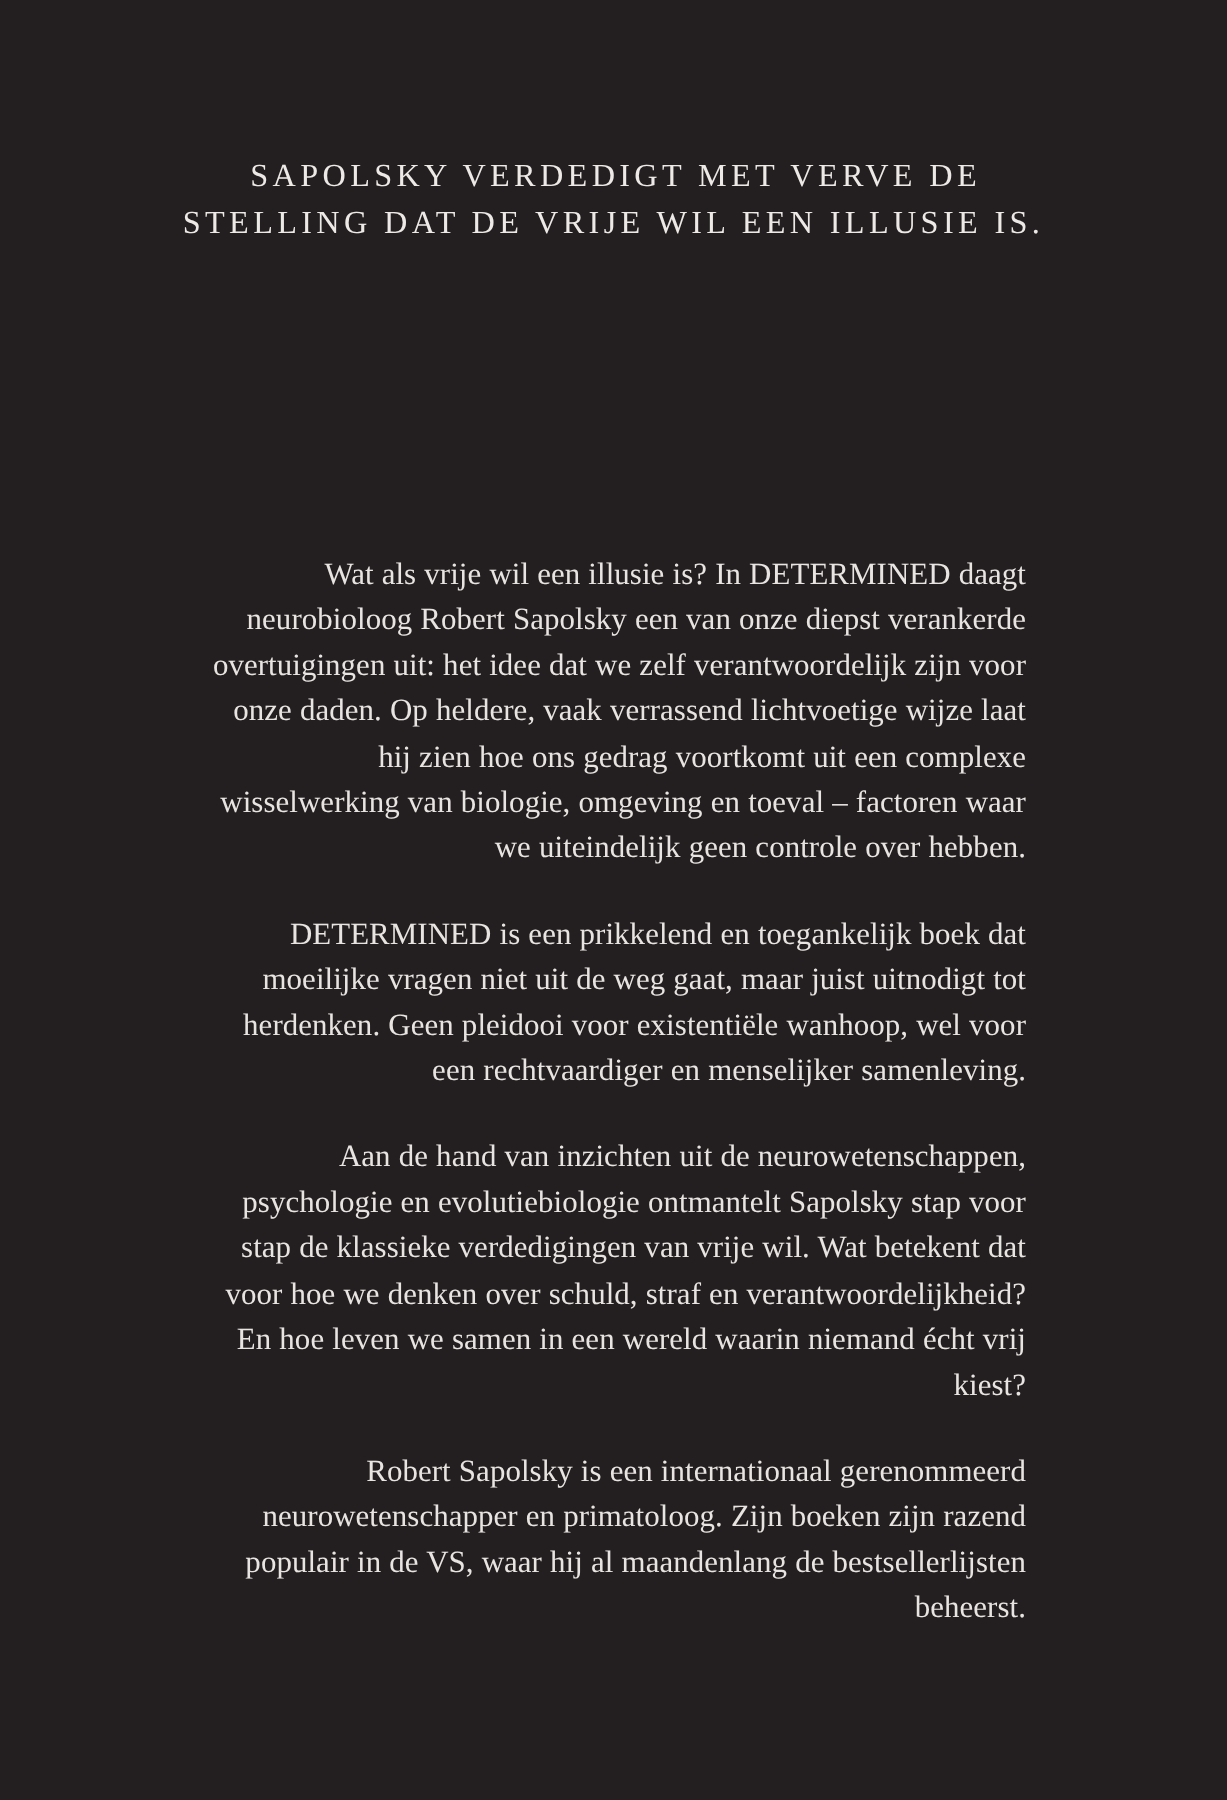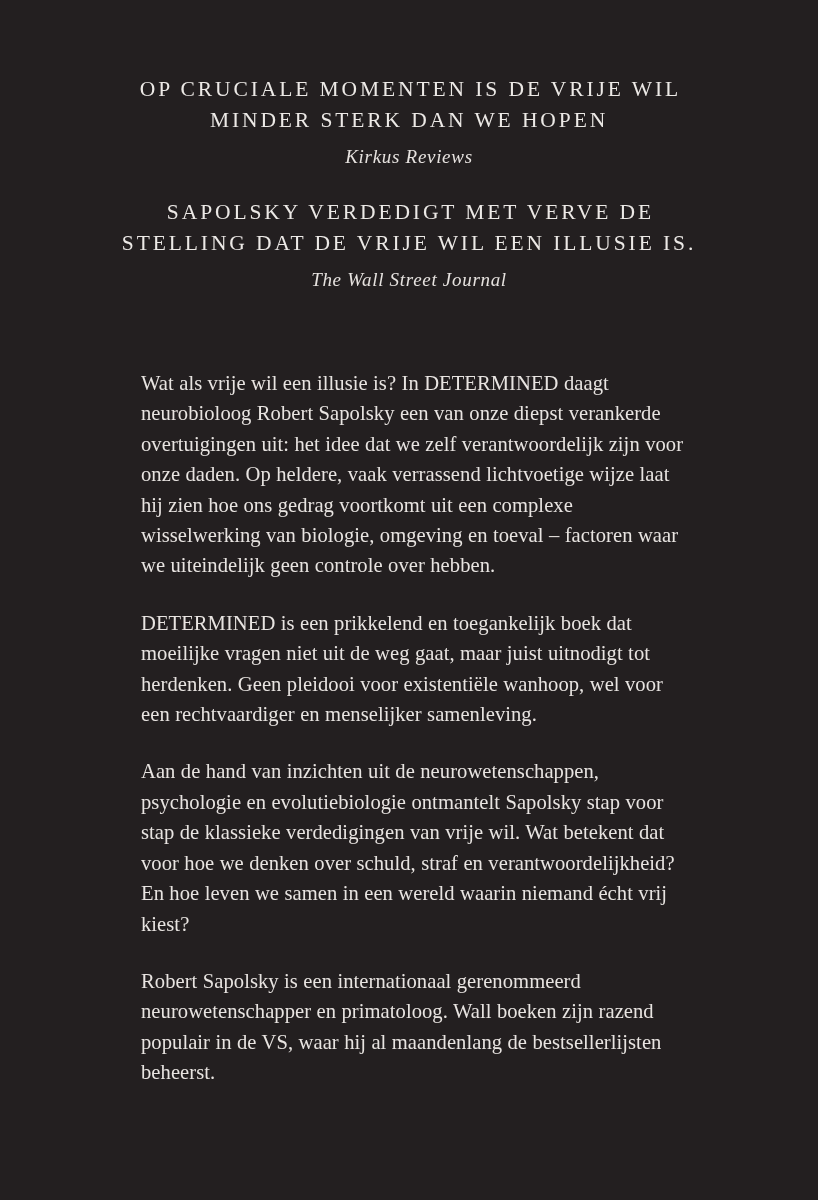--- a/index.html
+++ b/index.html
@@ -55,21 +55,21 @@
     left: 141px;
     top: 368px;
     width: 543px;
   }
   .body-copy p {
     margin: 0 0 27px 0;
     color: #e8e4e1;
     font-family: "Liberation Serif", serif;
     font-size: 20.6px;
     line-height: 30.4px;
-    text-align: left;
+    text-align: right;
     letter-spacing: 0.05px;
     word-spacing: 0.2px;
   }
   .body-copy p:last-child { margin-bottom: 0; }
 
   
   .footer {
     position: absolute;
     left: 0;
     top: 1030px;
@@ -77,37 +77,32 @@
     height: 110px;
   }
 </style>
 </head>
 <body>
 
 <div class="cover">
 
   <div class="quotes">
 
-    <div class="quote-block first">
-      <p class="quote-text">Op cruciale momenten is de vrije wil minder sterk dan we hopen</p>
-      <div class="quote-source">Kirkus Reviews</div>
-    </div>
 
     <div class="quote-block second">
       <p class="quote-text">Sapolsky verdedigt met verve de stelling dat de vrije wil een illusie is.</p>
-      <div class="quote-source">The Wall Street Journal</div>
     </div>
 
   </div>
 
   <div class="body-copy">
     <p>Wat als vrije wil een illusie is? In DETERMINED daagt neurobioloog Robert Sapolsky een van onze diepst verankerde overtuigingen uit: het idee dat we zelf verantwoordelijk zijn voor onze daden. Op heldere, vaak verrassend lichtvoetige wijze laat hij zien hoe ons gedrag voortkomt uit een complexe wisselwerking van biologie, omgeving en toeval – factoren waar we uiteindelijk geen controle over hebben.</p>
     <p>DETERMINED is een prikkelend en toegankelijk boek dat moeilijke vragen niet uit de weg gaat, maar juist uitnodigt tot herdenken. Geen pleidooi voor existentiële wanhoop, wel voor een rechtvaardiger en menselijker samenleving.</p>
     <p>Aan de hand van inzichten uit de neurowetenschappen, psychologie en evolutiebiologie ontmantelt Sapolsky stap voor stap de klassieke verdedigingen van vrije wil. Wat betekent dat voor hoe we denken over schuld, straf en verantwoordelijkheid? En hoe leven we samen in een wereld waarin niemand écht vrij kiest?</p>
-    <p>Robert Sapolsky is een internationaal gerenommeerd neurowetenschapper en primatoloog. Wall boeken zijn razend populair in de VS, waar hij al maandenlang de bestsellerlijsten beheerst.</p>
+    <p>Robert Sapolsky is een internationaal gerenommeerd neurowetenschapper en primatoloog. Zijn boeken zijn razend populair in de VS, waar hij al maandenlang de bestsellerlijsten beheerst.</p>
   </div>
 
   <div class="footer">
 
     
     
 
     
     
 

